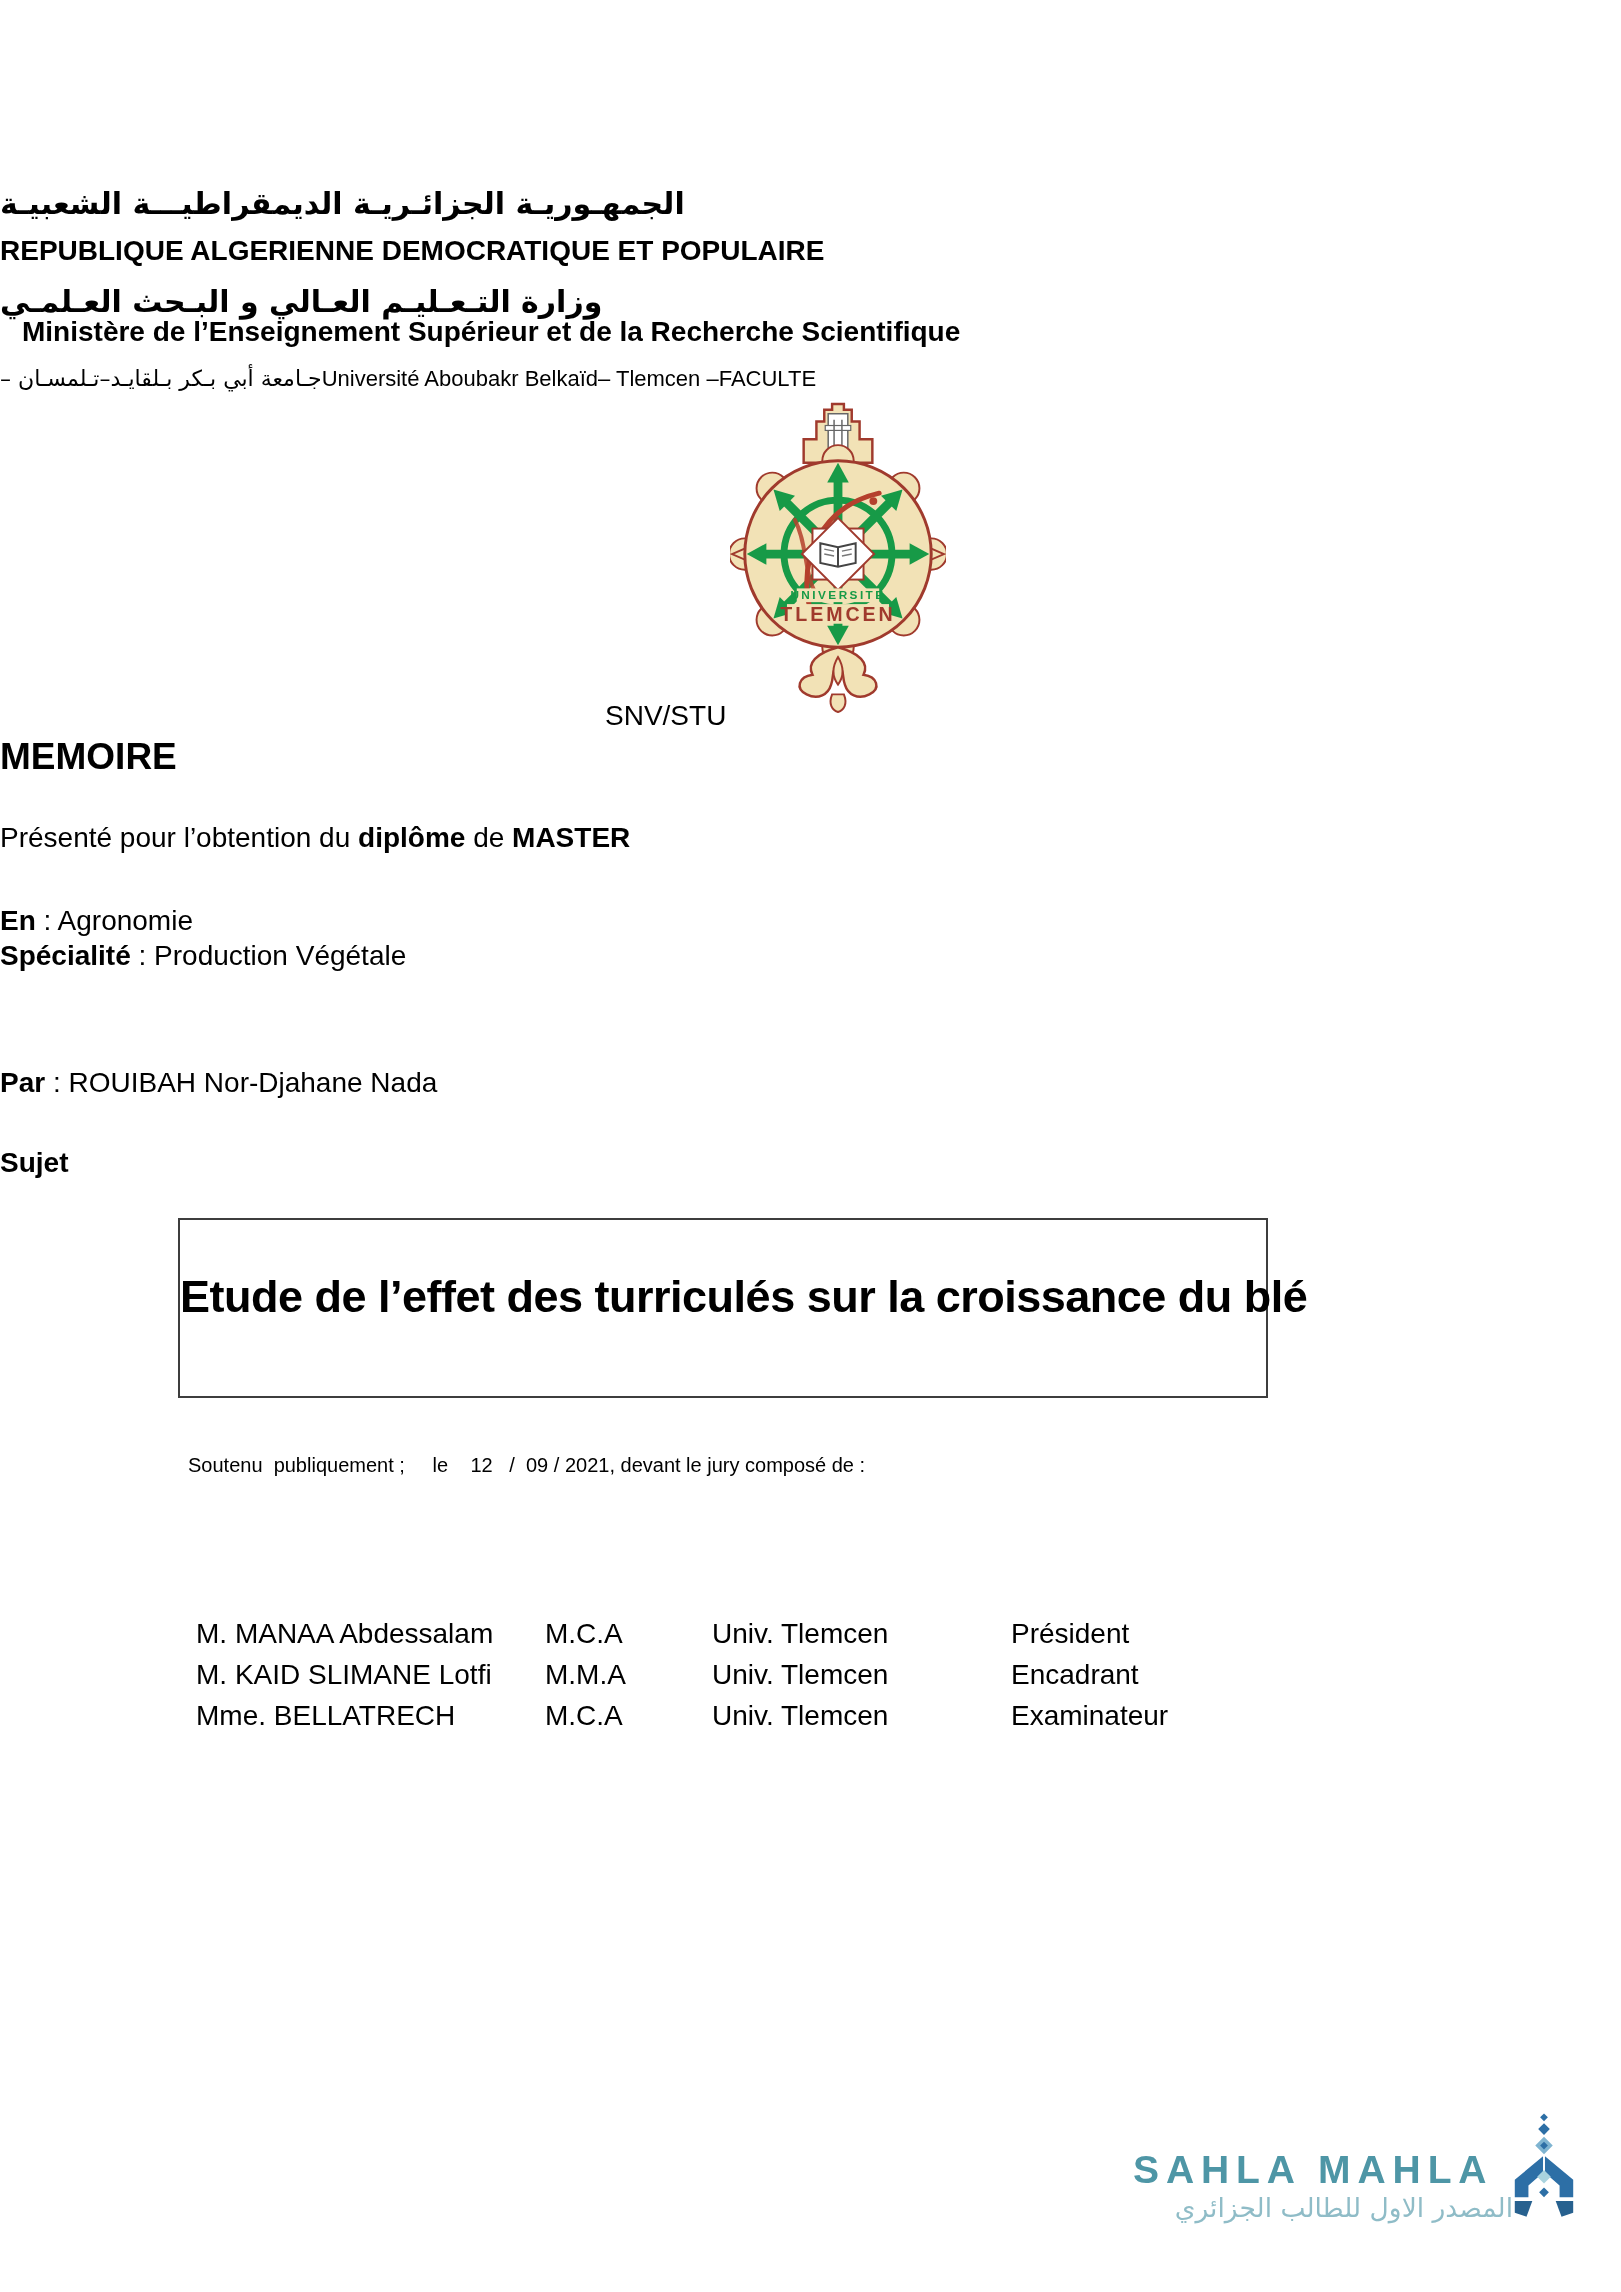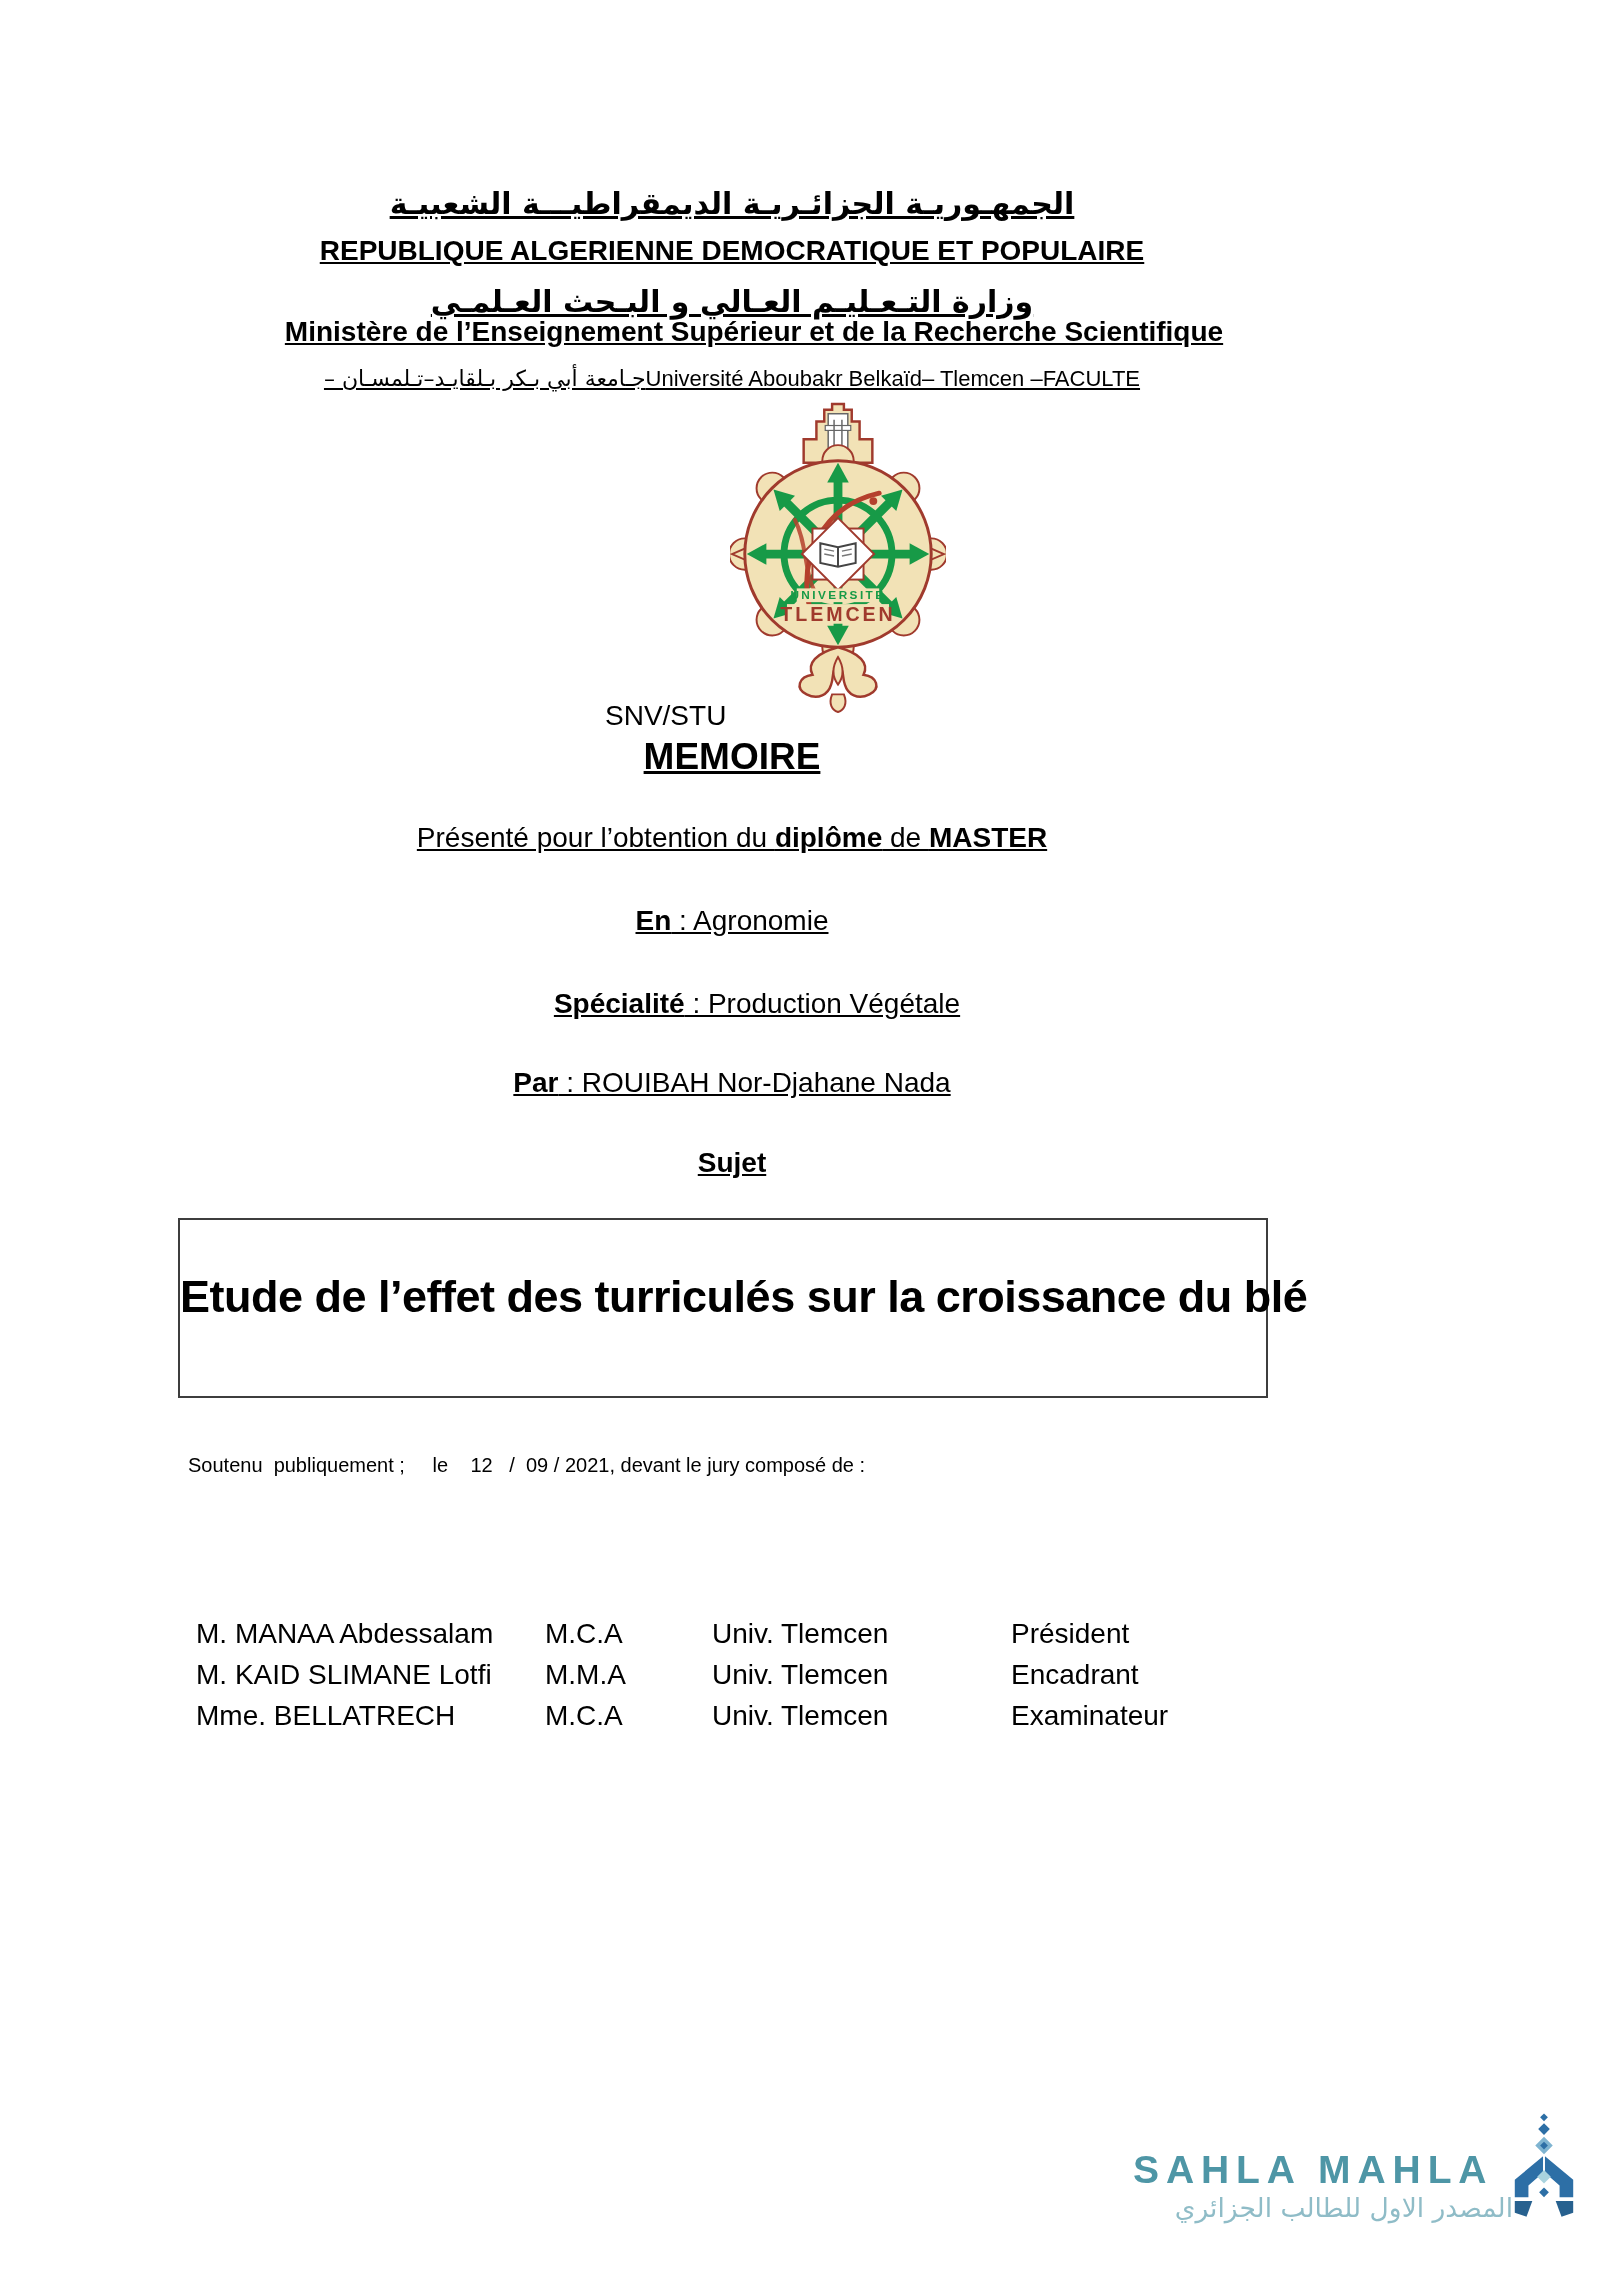--- a/index.html
+++ b/index.html
@@ -1,39 +1,39 @@
 <!DOCTYPE html>
 <html lang="fr" style="--emblem-cream: #F2E2B6; --emblem-green: #179A47; --emblem-red: #A03A2D; --emblem-call-red: #B5402D; --brand-color: #4E96A6; --tagline-color: #8FBCC7; --mark-color: #2D6FA6; --mark-light: #7FB4D1;"><head>
 <meta charset="utf-8">
 <style>
   html,body{margin:0;padding:0;}
   body{
     width:1621px;height:2293px;background:#ffffff;position:relative;
     font-family:"Liberation Sans",sans-serif;color:#000;overflow:hidden;
   }
   .abs{position:absolute;}
-  .cline{position:absolute;left:0;width:1464px;text-align:center;white-space:pre;text-decoration:underline;}
+  .cline{position:absolute;left:0;width:1464px;text-align:left;white-space:pre;}
   .arabic{font-family:"DejaVu Sans",sans-serif;}
   .b{font-weight:bold;}
 
   #ar-republic{top:186px;font-size:30px;font-weight:bold;}
   #republic{top:235px;font-size:28px;font-weight:bold;}
   #ar-ministry{top:272px;font-size:30px;font-weight:bold;margin-top:12px;}
   #ministry{top:316px;font-size:28px;font-weight:bold;padding-left:22px;}
   #univ-line{top:355px;font-size:22px;margin-top:11px;}
   #univ-line .arabic{direction:rtl;unicode-bidi:isolate;}
 
   #emblem{left:730px;top:400px;width:216px;height:314px;}
   svg text{font-family:"Liberation Sans",sans-serif;}
 
   #dept{left:605px;top:700px;font-size:28px;}
   #doctype{top:736px;font-size:37px;font-weight:bold;}
   #presented{top:822px;font-size:28px;}
   #field{top:905px;font-size:28px;}
-  #specialty{top:988px;font-size:28px;padding-left:25px;}
+  #specialty{top:940px;font-size:28px;}
   #author{top:1067px;font-size:28px;}
   #subject{top:1147px;font-size:28px;font-weight:bold;}
 
   #title-box{left:178px;top:1218px;width:1090px;height:180px;
     border:2px solid #3d3d3d;box-sizing:border-box;}
   #thesis-title{position:absolute;left:0;top:51px;width:100%;text-align:center;
     font-size:45px;font-weight:bold;letter-spacing:-0.5px;white-space:pre;}
 
   #defense{left:188px;top:1454px;font-size:20px;white-space:pre;}
 

